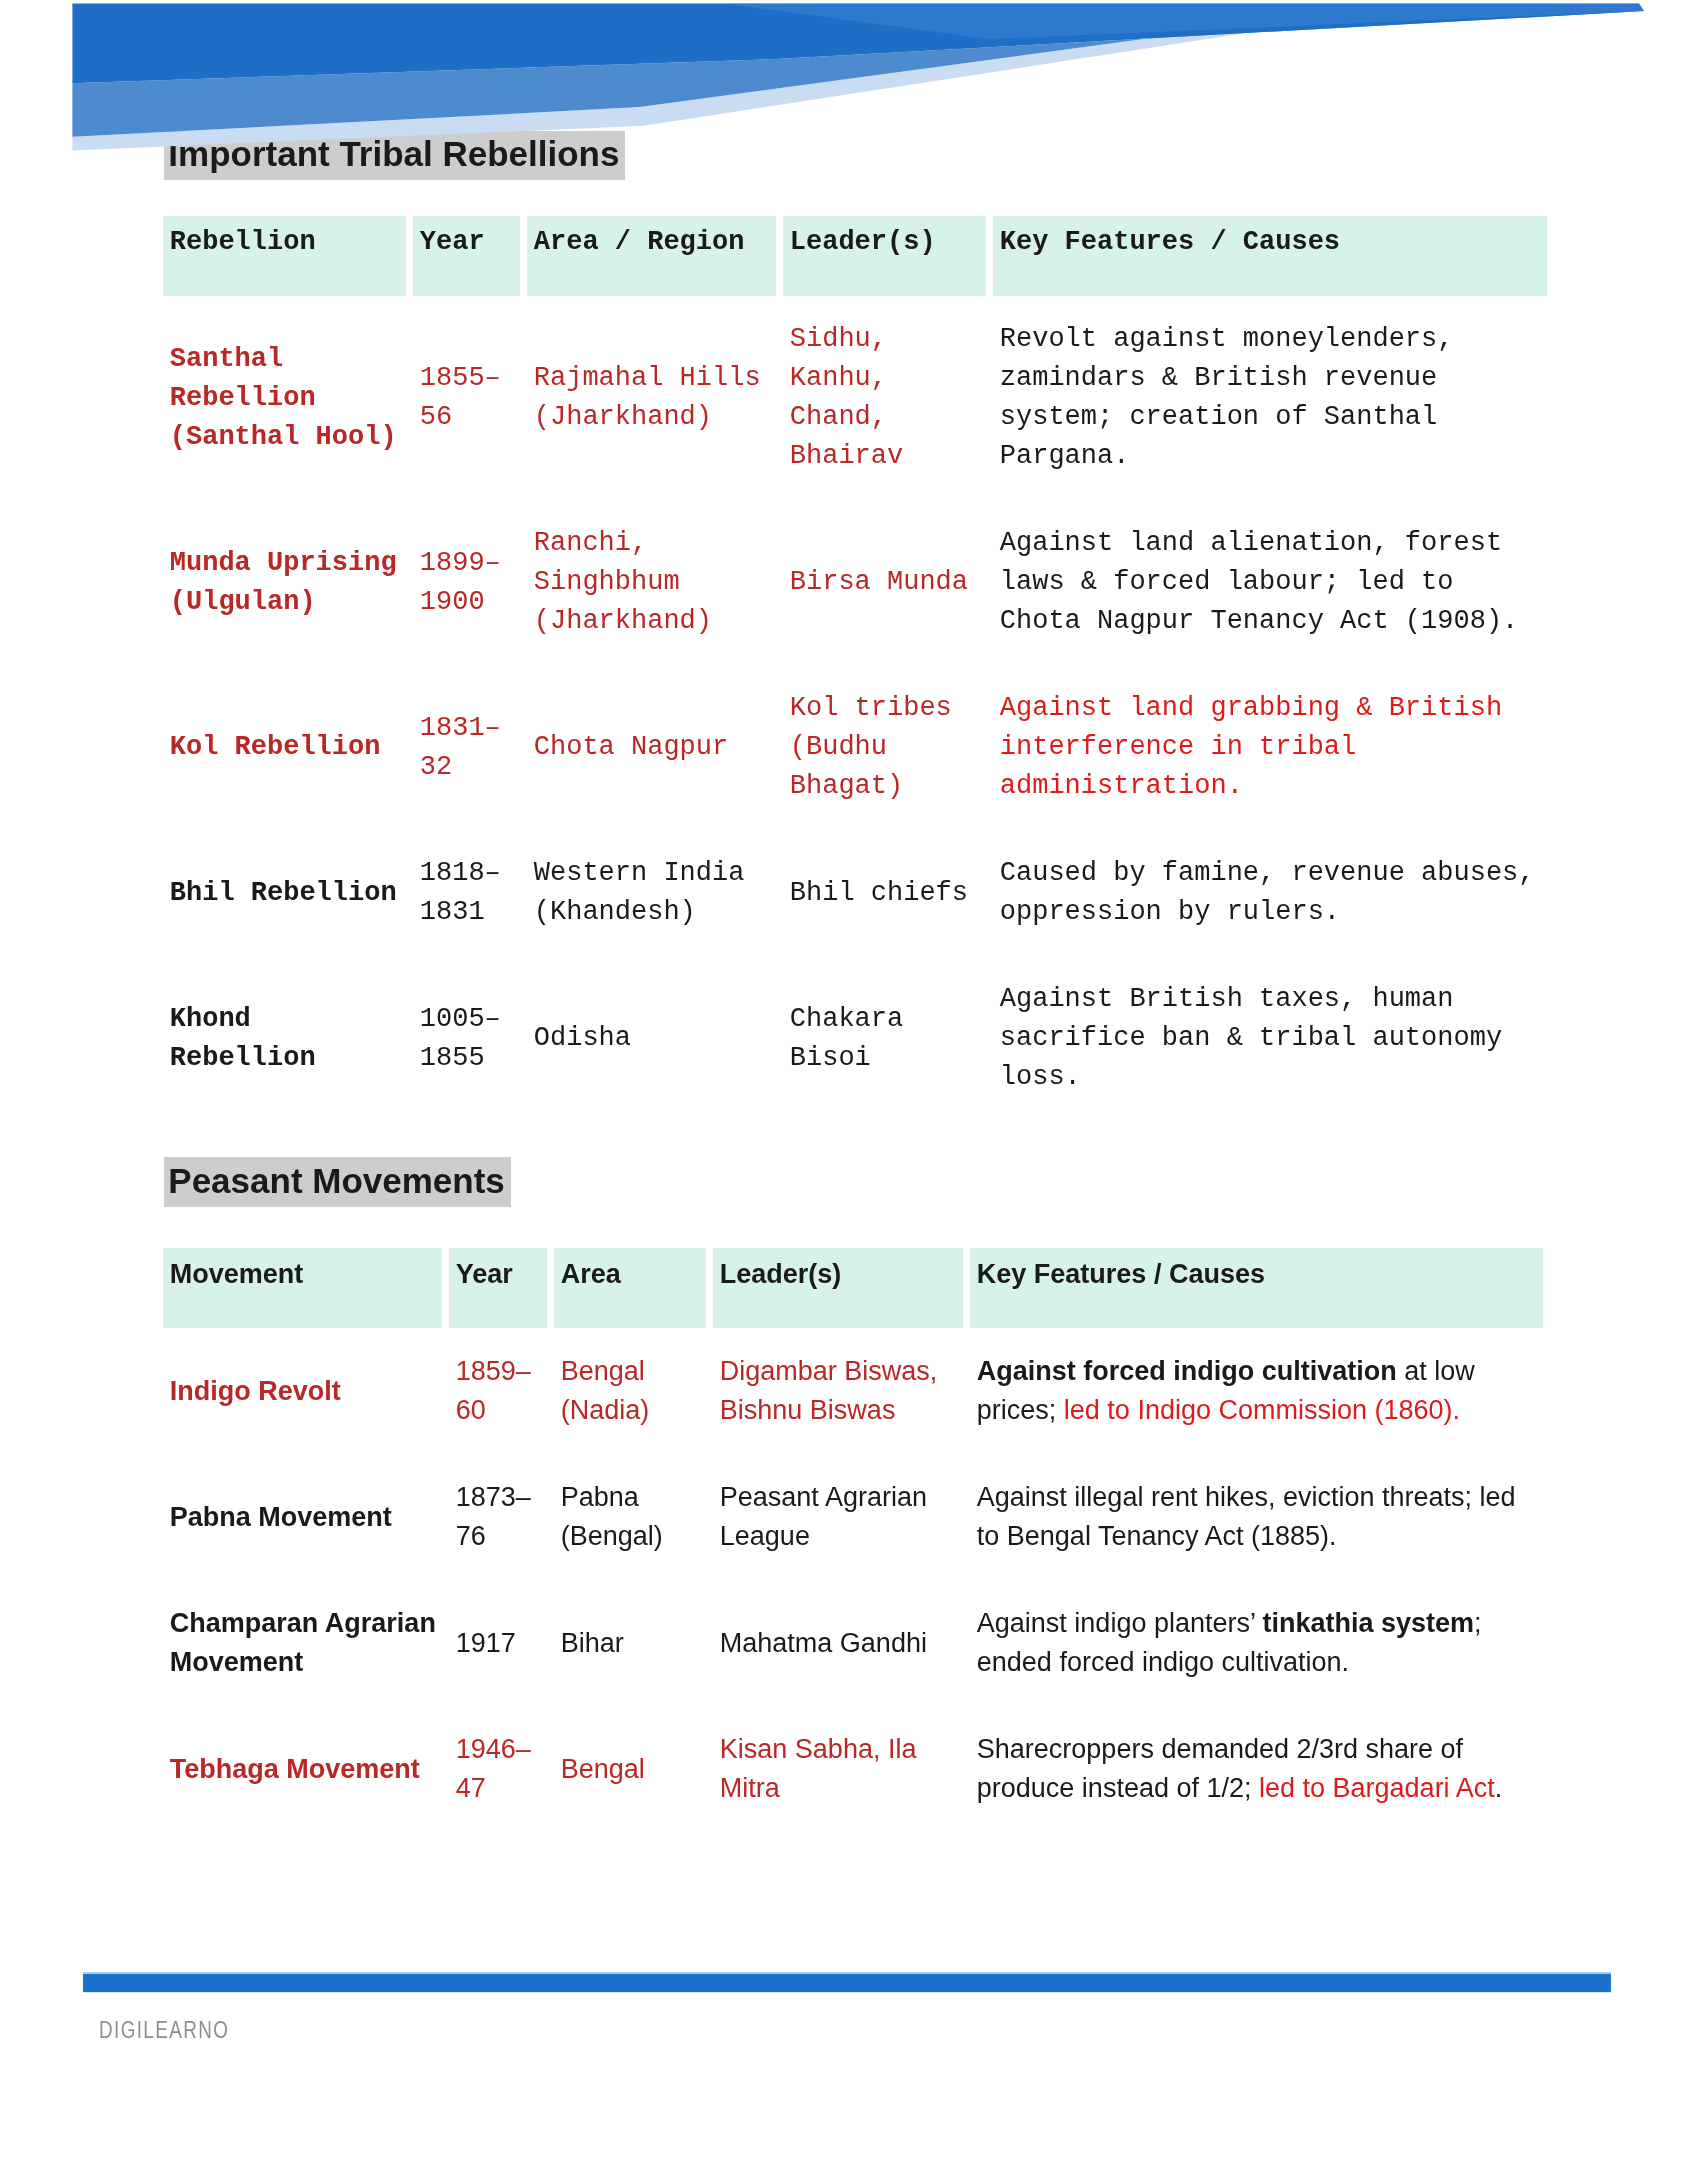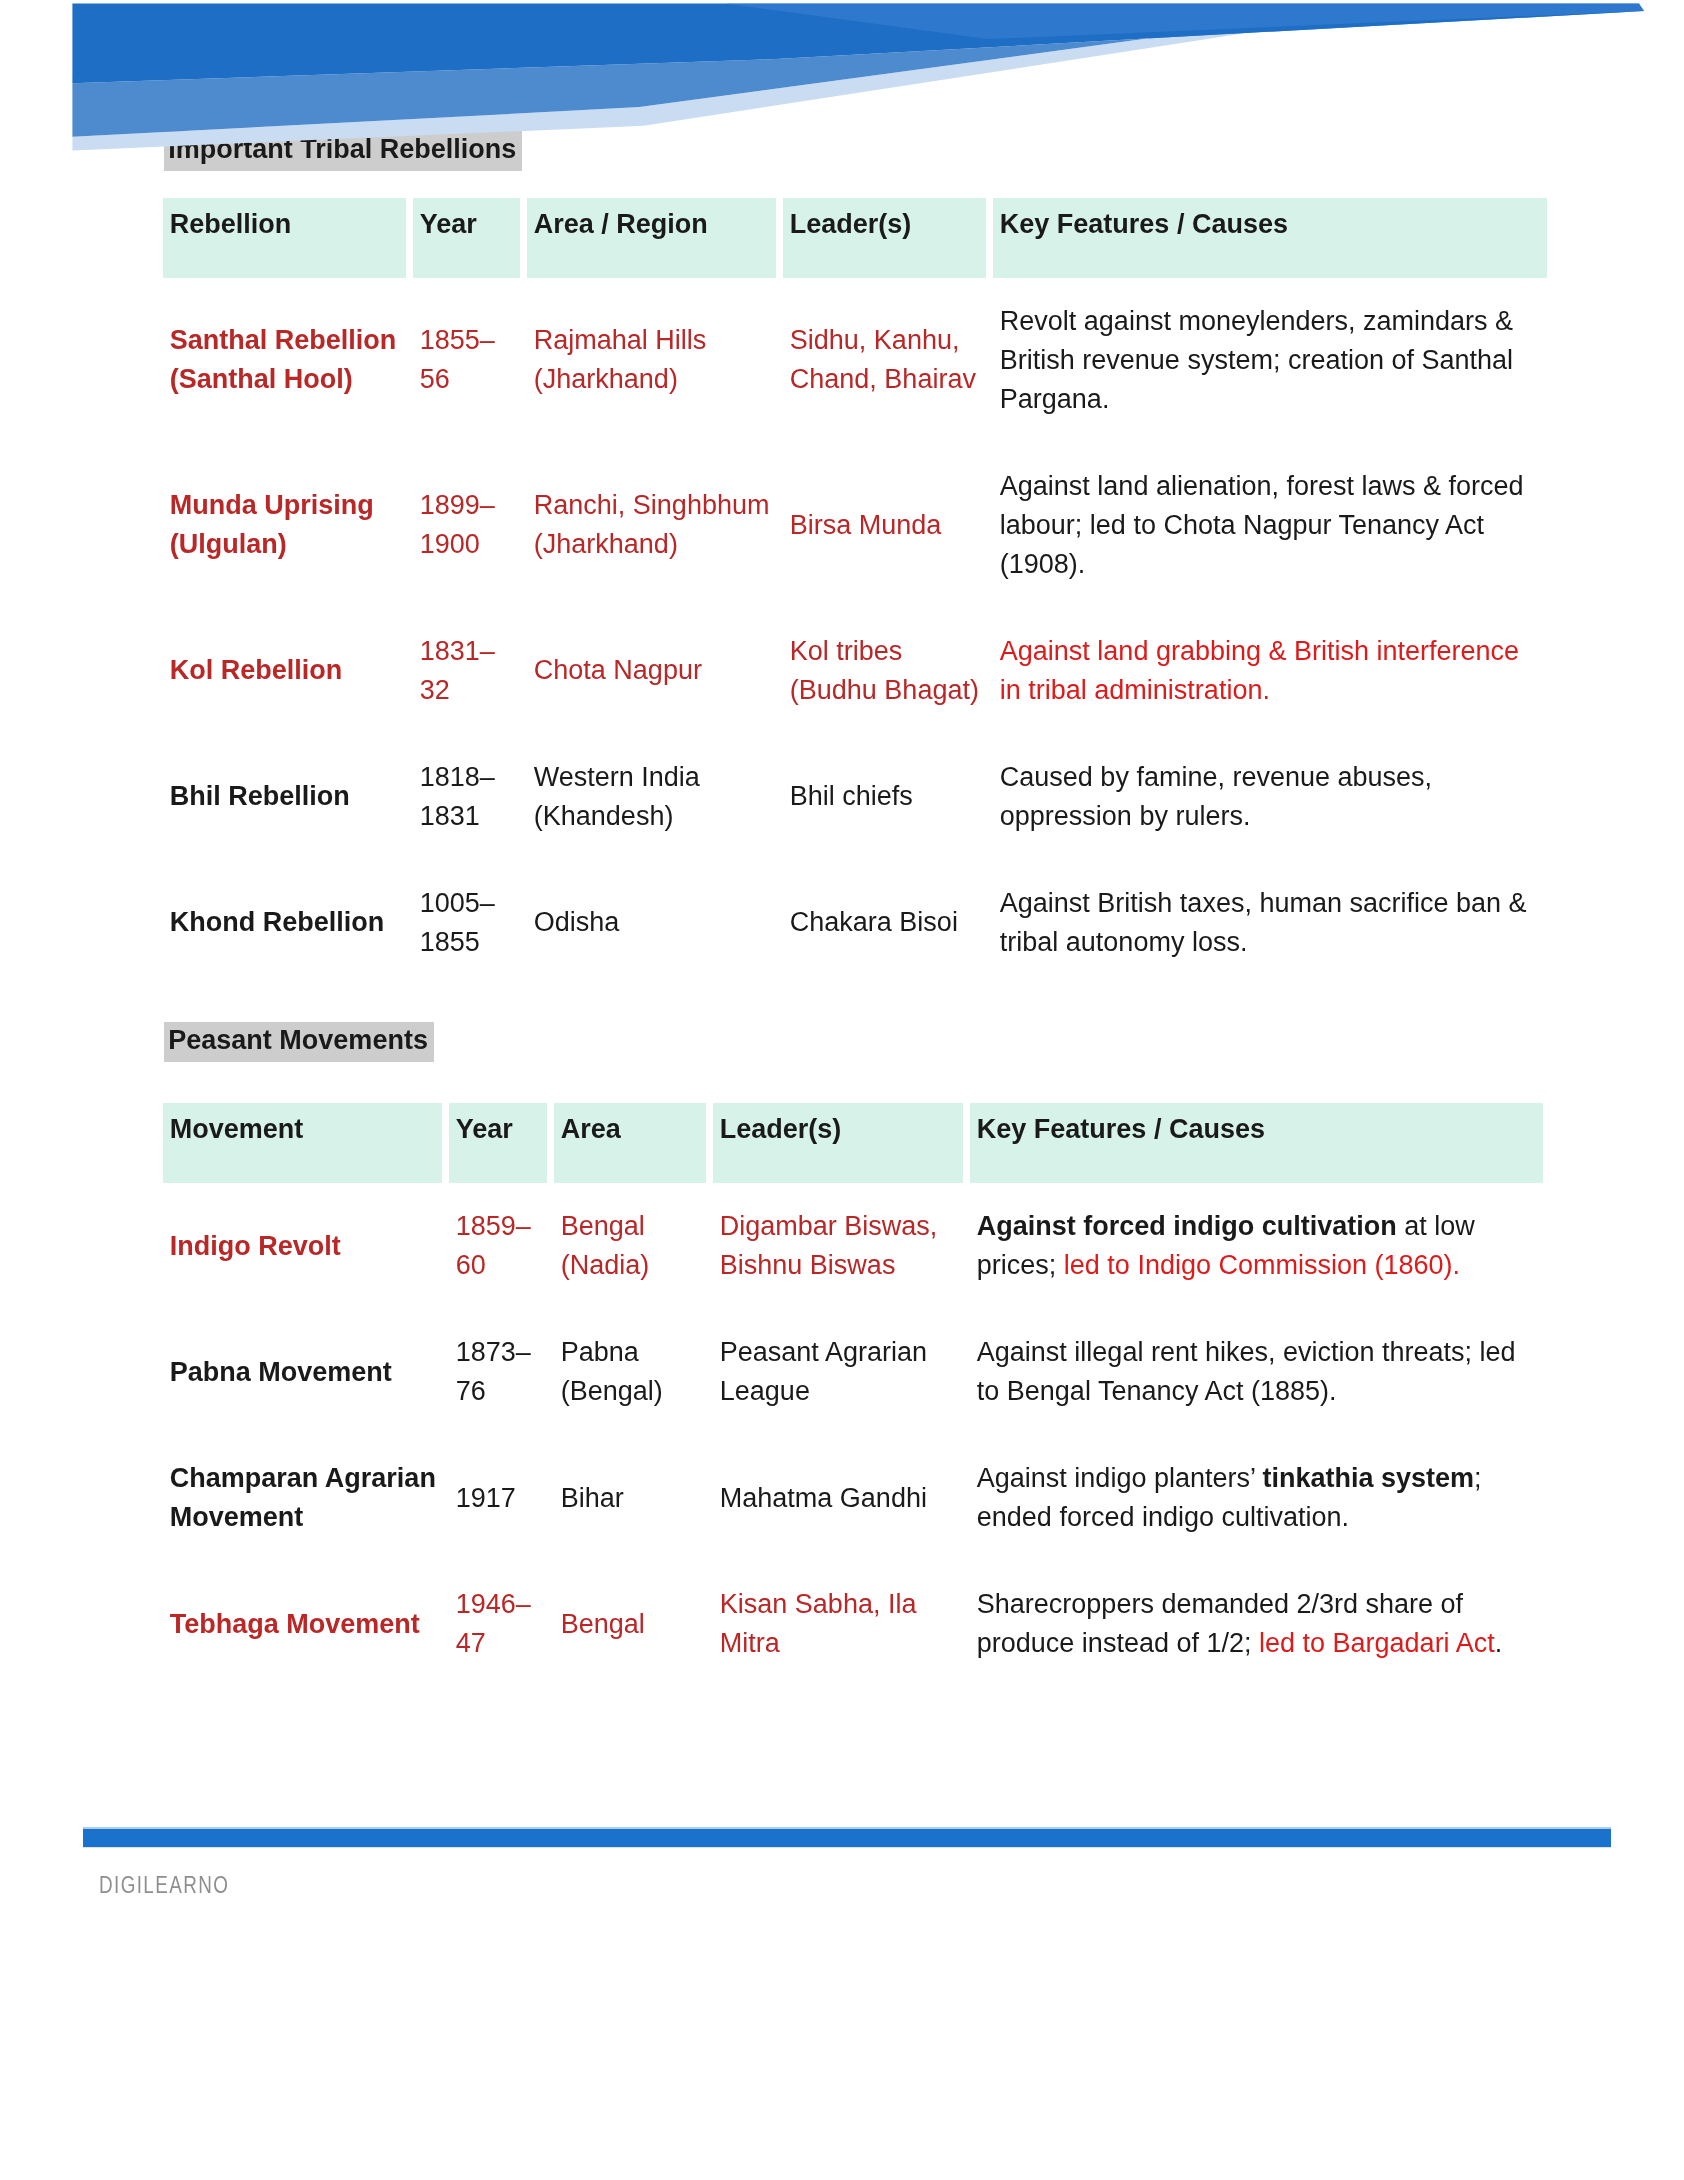--- a/index.html
+++ b/index.html
@@ -11,30 +11,30 @@
   .banner{position:relative;width:1685px;height:128px;overflow:visible;}
   .banner svg{position:absolute;top:0;left:0;}
   .bn-dark{fill:var(--banner-dark,#1e6ec6);}
   .bn-overlay{fill:var(--banner-overlay,#3d81d3);fill-opacity:.55;}
   .bn-mid{fill:var(--banner-mid,#4e8ace);}
   .bn-pale{fill:var(--banner-pale,#c9dcf2);}
   
   .sec-title{
     display:inline-block;margin:2.6px 0 0 164px;
     background:var(--title-bg,#cdcdcd);
-    font-size:27px;font-weight:bold;line-height:1.2;
+    font-size:35px;font-weight:bold;line-height:1.2;
     padding:2.6px 6px 5.1px 4.3px;white-space:nowrap;
   }
   .sec-title.second{margin-top:36px;}
   
   table.doc{
     border-collapse:separate;border-spacing:7.7px 0;
     margin-left:156px;table-layout:fixed;
   }
-  table.doc.t1{margin-top:27px;}
+  table.doc.t1{margin-top:36px;font-family:Liberation Mono, monospace;}
   table.doc.t2{margin-top:41px;}
   th{
     background:var(--mint,#d7f2e8);
     font-size:27px;font-weight:bold;text-align:left;vertical-align:top;
     padding:10.2px 0 0 6.8px;height:70px;line-height:1.25;
   }
   td{
     font-size:27px;line-height:39px;text-align:left;vertical-align:middle;
     padding:24px 0 24px 6.8px;background:#ffffff;
   }

